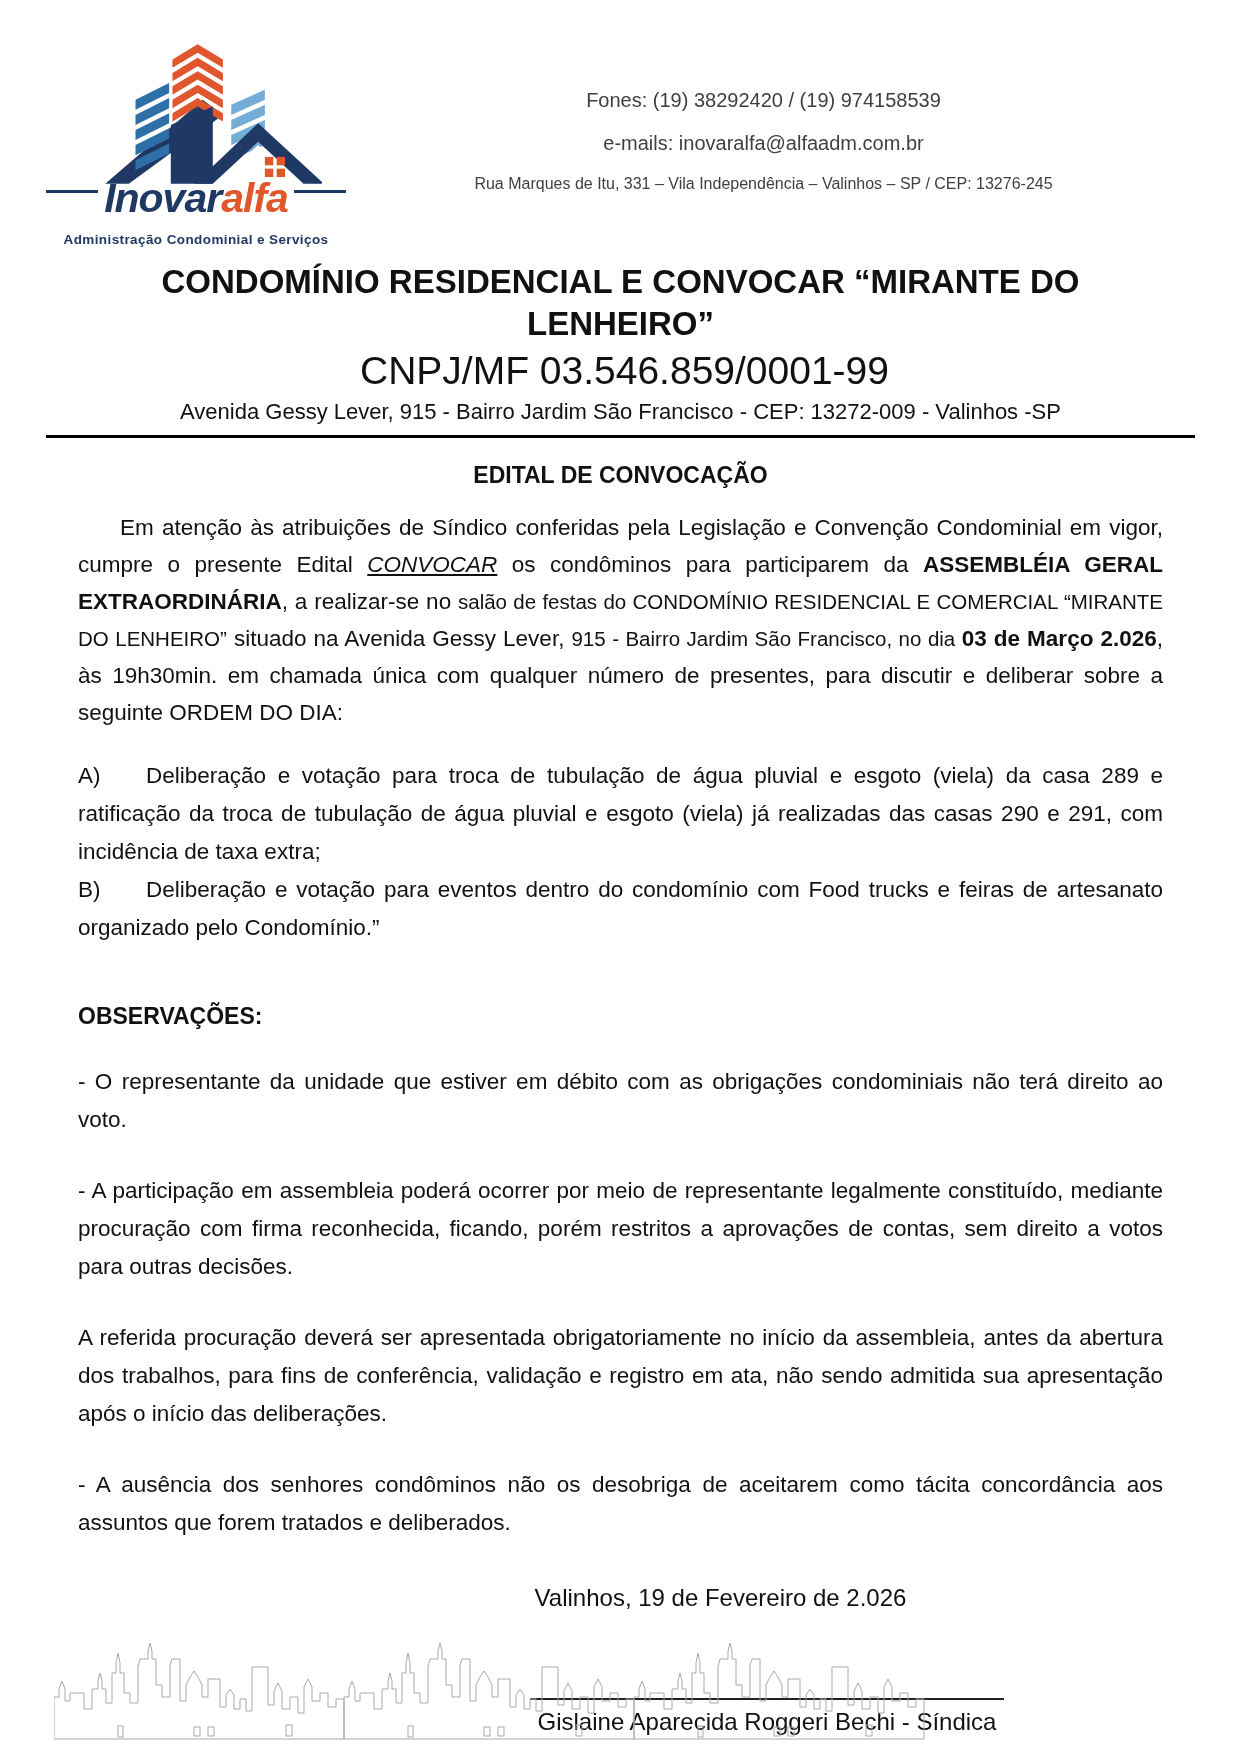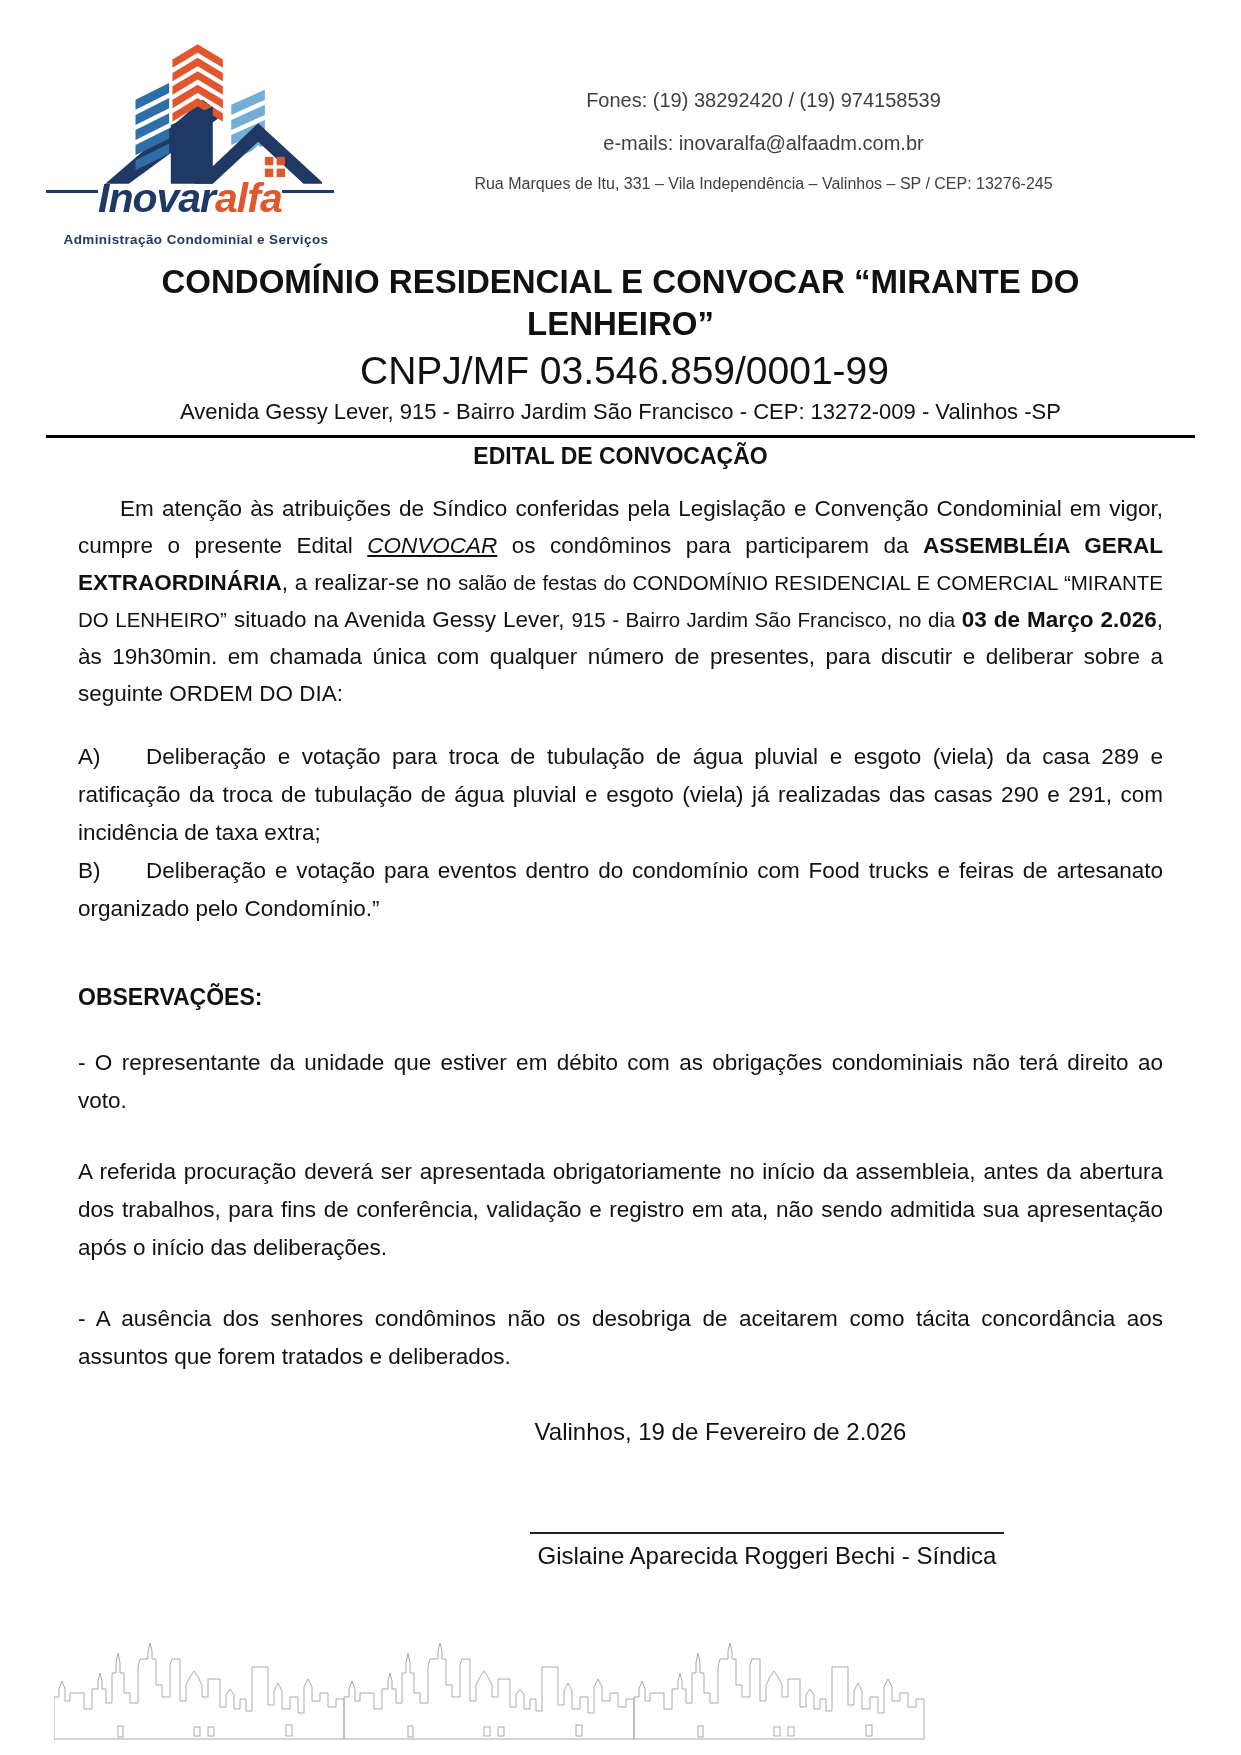--- a/index.html
+++ b/index.html
@@ -8,39 +8,39 @@
   *{box-sizing:border-box;margin:0;padding:0;}
   html,body{background:#888;}
   .page{
     width:1241px;height:1755px;background:#fff;margin:0 auto;position:relative;overflow:hidden;
     font-family:"Liberation Sans","DejaVu Sans",sans-serif;color:var(--ink);
   }
   
   .header{display:flex;padding:34px 60px 0 46px;}
   .logo-block{width:300px;flex:0 0 300px;text-align:center;}
   .logo-art{display:block;margin:0 auto;}
-  .brand-row{display:flex;align-items:flex-start;justify-content:flex-start;margin-top:-6px;}
+  .brand-row{display:flex;align-items:flex-start;justify-content:space-between;gap:6px;margin-top:-6px;}
   .brand-dash{width:52px;border-top:3px solid var(--navy);margin-top:12px;}
   .brand-text{font-size:41px;font-style:italic;font-weight:bold;line-height:1;letter-spacing:-1px;}
   .brand-text .b-navy{color:var(--navy);}
   .brand-text .b-orange{color:var(--orange);}
   .tagline{font-size:13.5px;font-weight:bold;color:var(--navy);margin-top:13px;letter-spacing:.4px;}
   .contact{flex:1;text-align:center;padding-top:56px;color:#3f3f3f;}
   .contact .c-line{font-size:20px;line-height:1;margin-bottom:23px;font-weight:normal;}
   .contact .c-line.addr{font-size:16px;}
   
   .condo-title{
     text-align:center;font-weight:bold;font-size:33px;line-height:1.28;
     max-width:1030px;margin:14px auto 0;letter-spacing:0;
   }
   .condo-cnpj{text-align:center;font-size:39px;margin-top:4px;padding-left:8px;}
   .condo-addr{text-align:center;font-size:22px;margin-top:6px;}
   .rule{border:0;border-top:3px solid #000;margin:10px 46px 0;}
   
-  .edital-heading{text-align:center;font-weight:bold;font-size:23px;margin-top:5px;}
+  .edital-heading{text-align:center;font-weight:bold;font-size:23px;margin-top:24px;}
   .body-col{margin:0 78px;}
   .intro{
     margin-top:20px;font-size:22.5px;line-height:37px;text-align:justify;text-indent:42px;
   }
   .rt-b{font-weight:bold;}
   .rt-u{text-decoration:underline;font-style:italic;}
   .rt-s{font-size:20.5px;}
   .order-item{font-size:22.5px;line-height:38px;text-align:justify;margin-top:0;}
   .order-items{margin-top:26px;}
   .order-label{display:inline-block;width:68px;}
@@ -124,20 +124,21 @@
   <div class="body-col">
     <p class="intro"><span>Em atenção às atribuições de Síndico conferidas pela Legislação e Convenção Condominial em vigor, cumpre o presente Edital </span><span class="rt-u">CONVOCAR</span><span> os condôminos para participarem da </span><span class="rt-b">ASSEMBLÉIA GERAL EXTRAORDINÁRIA</span><span>, a realizar-se no </span><span class="rt-s">salão de festas do CONDOMÍNIO RESIDENCIAL E COMERCIAL “MIRANTE DO LENHEIRO”</span><span> situado na Avenida Gessy Lever, </span><span class="rt-s">915 - Bairro Jardim São Francisco, no dia </span><span class="rt-b">03 de Março 2.026</span><span>, às 19h30min. em chamada única com qualquer número de presentes, para discutir e deliberar sobre a seguinte ORDEM DO DIA:</span></p>
 
     <div class="order-items">
       <p class="order-item"><span class="order-label">A)</span><span>Deliberação e votação para troca de tubulação de água pluvial e esgoto (viela) da casa 289 e ratificação da troca de tubulação de água pluvial e esgoto (viela) já realizadas das casas 290 e 291, com incidência de taxa extra;</span></p>
       <p class="order-item"><span class="order-label">B)</span><span>Deliberação e votação para eventos dentro do condomínio com Food trucks e feiras de artesanato organizado pelo Condomínio.”</span></p>
     </div>
 
     <h3 class="obs-heading">OBSERVAÇÕES:</h3>
     <p class="obs-p">- O representante da unidade que estiver em débito com as obrigações condominiais não terá direito ao voto.</p>
+    <p class="obs-p">- A participação em assembleia poderá ocorrer por meio de representante legalmente constituído, mediante procuração com firma reconhecida, ficando, porém restritos a aprovações de contas, sem direito a votos para outras decisões.</p>
     <p class="obs-p">A referida procuração deverá ser apresentada obrigatoriamente no início da assembleia, antes da abertura dos trabalhos, para fins de conferência, validação e registro em ata, não sendo admitida sua apresentação após o início das deliberações.</p>
     <p class="obs-p">- A ausência dos senhores condôminos não os desobriga de aceitarem como tácita concordância aos assuntos que forem tratados e deliberados.</p>
 
     <div class="dateline">Valinhos, 19 de Fevereiro de 2.026</div>
 
     <div class="signature">
       <div class="signature-line"></div>
       <div class="signature-name">Gislaine Aparecida Roggeri Bechi - Síndica</div>
     </div>
   </div>

